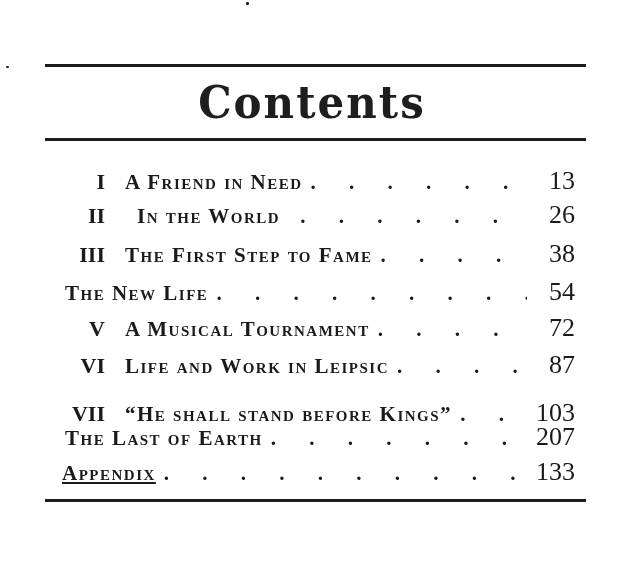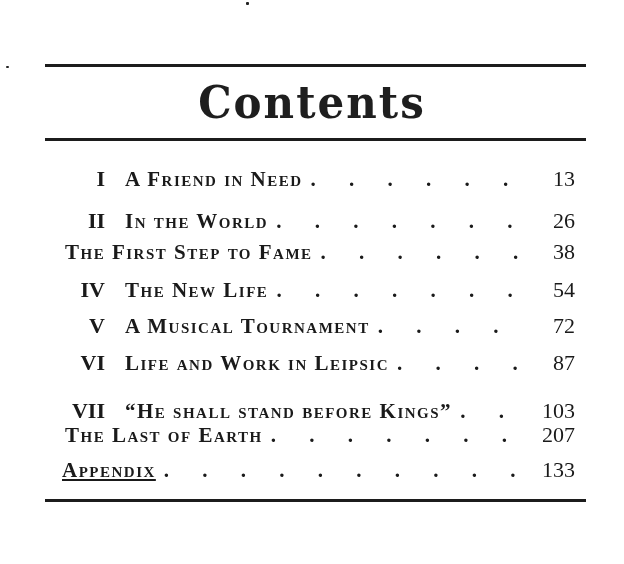--- a/index.html
+++ b/index.html
@@ -9,52 +9,52 @@
   .rule { position:absolute; left:45px; width:541px; height:3px; background:#1c1c1c; }
   .title { position:absolute; left:0; width:624px; top:78px; text-align:center;
            font-family:"DejaVu Serif",serif; font-weight:bold; font-size:42px;
            letter-spacing:2px; color:#1e1e1e; transform:scaleY(1.05); }
   .row { position:absolute; left:45px; width:530px; height:30px; display:flex;
          align-items:baseline; font-size:21px; font-weight:bold; }
   .num { width:60px; text-align:right; font-size:22px; font-variant:normal; }
   .label { margin-left:20px; font-variant:small-caps; letter-spacing:1.5px; white-space:nowrap; }
   .appendix .label { margin-left:17px;text-decoration:underline; }
   .dots { flex:1; overflow:hidden; white-space:nowrap; letter-spacing:14px; padding-left:8px; }
-  .page { width:48px; text-align:right; font-weight:normal; font-size:22px;
+  .page { width:48px; text-align:right; font-weight:normal; font-size:26px;
           font-variant:oldstyle-nums; }
 </style>
 </head>
 <body>
 
 <div class="speck" style="left:246px;top:2px;width:3px;height:3px;"></div>
 <div class="speck" style="left:6px;top:66px;width:3px;height:2px;"></div>
 
 <div class="rule" style="top:64px;"></div>
 <div class="title">Contents</div>
 <div class="rule" style="top:138px;"></div>
 
 <div class="row" style="top:166px;">
   <span class="num">I</span>
   <span class="label">A Friend in Need</span>
   <span class="dots">. . . . . . . . . . . . . . . . . . . . . . . . . . .</span>
   <span class="page">13</span>
 </div>
-<div class="row" style="top:208px;">
+<div class="row" style="top:200px;gap:12px;">
   <span class="num">II</span>
   <span class="label">In the World</span>
   <span class="dots">. . . . . . . . . . . . . . . . . . . . . . . . . . .</span>
   <span class="page">26</span>
 </div>
 <div class="row" style="top:239px;">
+  <span class="num">III</span>
   <span class="label">The First Step to Fame</span>
   <span class="dots">. . . . . . . . . . . . . . . . . . . . . . . . . . .</span>
   <span class="page">38</span>
 </div>
 <div class="row" style="top:277px;">
-  <span class="num">IV</span>
   <span class="label">The New Life</span>
   <span class="dots">. . . . . . . . . . . . . . . . . . . . . . . . . . .</span>
   <span class="page">54</span>
 </div>
 <div class="row" style="top:313px;">
   <span class="num">V</span>
   <span class="label">A Musical Tournament</span>
   <span class="dots">. . . . . . . . . . . . . . . . . . . . . . . . . . .</span>
   <span class="page">72</span>
 </div>

